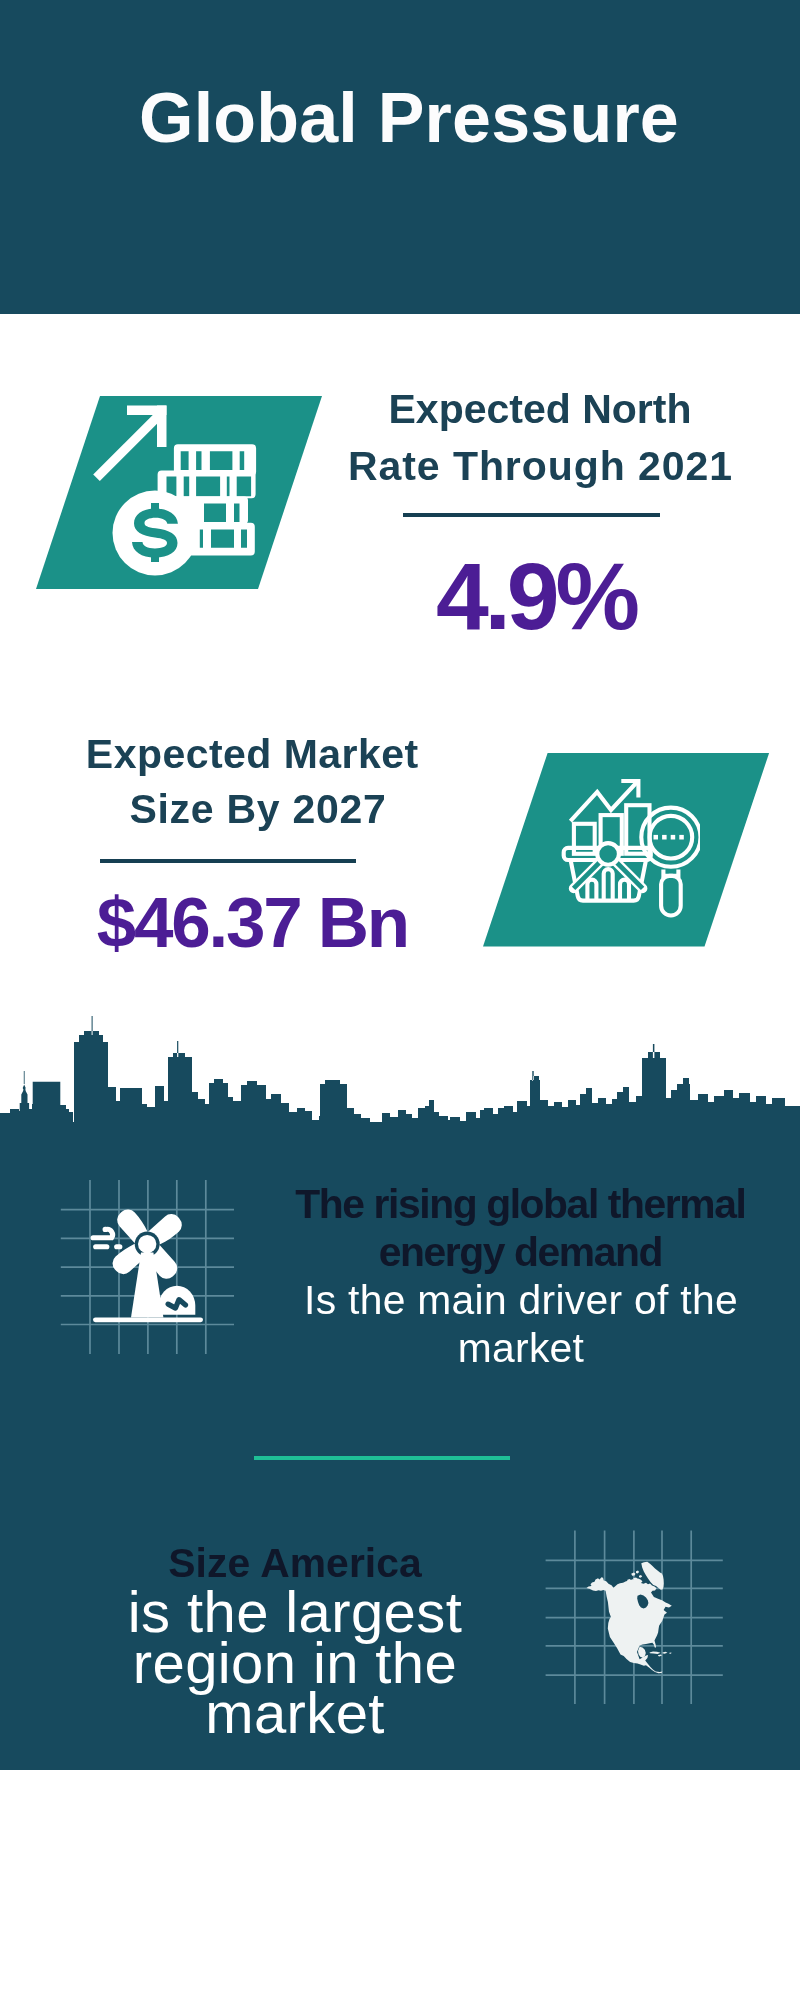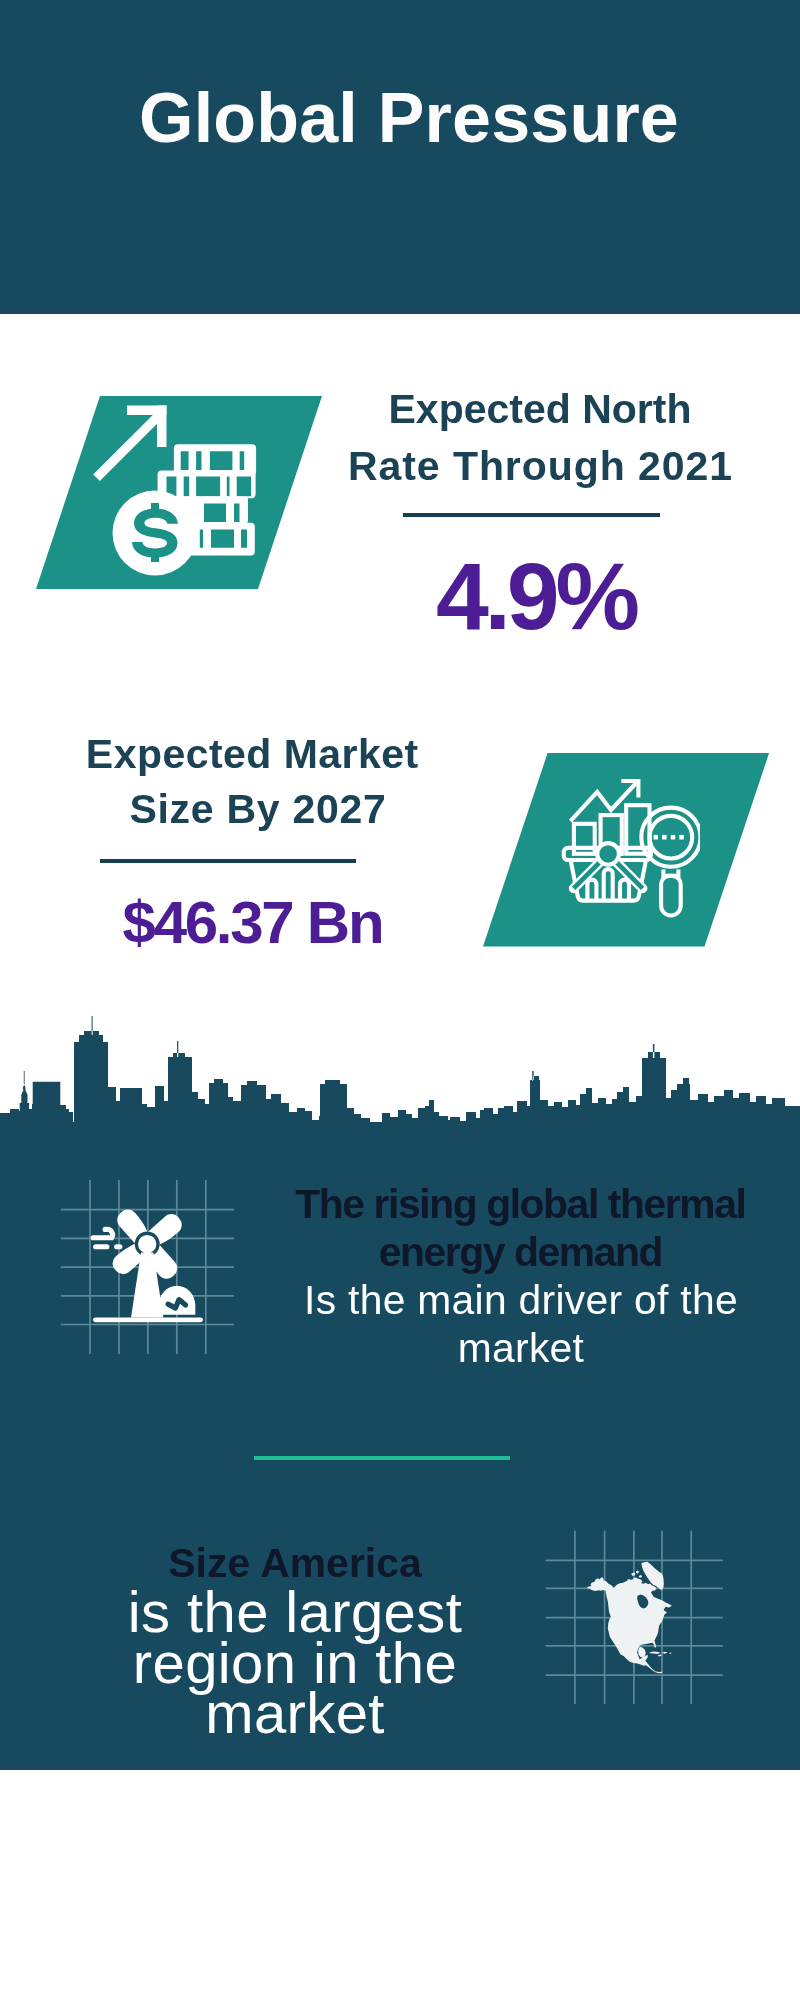--- a/index.html
+++ b/index.html
@@ -119,21 +119,21 @@
       <rect x="119.3" y="69.9" width="4.5" height="4.6"></rect>
     </g>
     <circle cx="48.1" cy="88.9" r="10.8" fill="#1b9188" stroke="#ffffff" stroke-width="4.1"></circle>
   </svg>
 
   <div class="stat-head" style="left:52px;top:726.5px;width:400px;line-height:55px;">
     <span style="letter-spacing:0.46px;margin-left:0.46px;">Expected Market</span><br>
     <span style="letter-spacing:0.73px;margin-left:12px;">Size By 2027</span>
   </div>
   <div class="rule" style="left:99.8px;top:858.8px;width:256.2px;"></div>
-  <div class="stat-val" style="left:54.7px;top:884.5px;width:400px;font-size:60px;line-height:75.4px;letter-spacing:-2.27px;margin-left:-2.27px;">$46.37 Bn</div>
+  <div class="stat-val" style="left:54.7px;top:884.5px;width:400px;font-size:71px;line-height:75.4px;letter-spacing:-2.27px;margin-left:-2.27px;">$46.37 Bn</div>
 
   <div class="dark" style="top:1122px;height:648px;"></div>
   <svg class="sky" style="top:1008px;height:116px;" viewBox="0 0 800 116" preserveAspectRatio="none">
     <path fill="#174a5e" d="M0 116 V105 h12 V116 Z M10 116 V101 h9 V116 Z M17 116 V107 h7 V116 Z M26 116 V101 h7 V116 Z M32 116 V96 h5 V116 Z M32.7 116 V73.7 h27.6 V116 Z M60 116 V97 h6 V116 Z M64 116 V101 h5 V116 Z M68 116 V104 h5 V116 Z M74 116 V34 h34 V116 Z M79 116 V27 h24 V116 Z M84 116 V23 h15 V116 Z M108 116 V79 h8 V116 Z M115 116 V93 h7 V116 Z M120 116 V86 h9 V116 Z M128 116 V96 h6 V116 Z M120 116 V80 h22 V116 Z M140 116 V96 h7 V116 Z M147 116 V99 h8 V116 Z M155 116 V78 h9 V116 Z M163 116 V93 h6 V116 Z M169 116 V87 h5 V116 Z M168 116 V49 h24 V116 Z M173 116 V45 h12 V116 Z M191 116 V84 h7 V116 Z M197 116 V91 h8 V116 Z M203 116 V96 h6 V116 Z M209 116 V75 h19 V116 Z M214 116 V71 h9 V116 Z M227 116 V89 h6 V116 Z M233 116 V93 h8 V116 Z M241 116 V77 h25 V116 Z M247 116 V73 h10 V116 Z M265 116 V91 h6 V116 Z M271 116 V86 h10 V116 Z M281 116 V95 h8 V116 Z M288 116 V104 h10 V116 Z M297 116 V100 h8 V116 Z M305 116 V103 h7 V116 Z M311 116 V112 h9 V116 Z M319 116 V108 h7 V116 Z M320 116 V76 h27 V116 Z M325 116 V72 h15 V116 Z M346 116 V100 h8 V116 Z M354 116 V106 h7 V116 Z M350 116 V114 h32 V116 Z M360 116 V110 h10 V116 Z M382 116 V105 h8 V116 Z M390 116 V109 h10 V116 Z M398 116 V102 h8 V116 Z M404 116 V106 h8 V116 Z M412 116 V110 h7 V116 Z M418 116 V100 h8 V116 Z M425 116 V98 h7 V116 Z M429 116 V92 h5 V116 Z M433 116 V104 h6 V116 Z M439 116 V108 h9 V116 Z M441 116 V112 h11 V116 Z M450 116 V109 h10 V116 Z M460 116 V113 h8 V116 Z M466 116 V104 h10 V116 Z M474 116 V110 h7 V116 Z M480 116 V102 h6 V116 Z M484 116 V100 h9 V116 Z M492 116 V106 h7 V116 Z M498 116 V100 h8 V116 Z M504 116 V98 h9 V116 Z M512 116 V104 h7 V116 Z M517 116 V93 h10 V116 Z M524 116 V98 h6 V116 Z M530 116 V72 h10 V116 Z M533 116 V68 h6 V116 Z M540 116 V92 h8 V116 Z M548 116 V98 h7 V116 Z M554 116 V94 h8 V116 Z M560 116 V99 h10 V116 Z M568 116 V92 h8 V116 Z M575 116 V97 h7 V116 Z M580 116 V86 h11 V116 Z M586 116 V80 h6 V116 Z M590 116 V95 h9 V116 Z M598 116 V90 h8 V116 Z M604 116 V96 h10 V116 Z M612 116 V91 h7 V116 Z M617 116 V84 h9 V116 Z M623 116 V79 h6 V116 Z M628 116 V94 h9 V116 Z M636 116 V88 h7 V116 Z M642 116 V50 h24 V116 Z M648 116 V44 h12 V116 Z M664 116 V90 h8 V116 Z M671 116 V82 h7 V116 Z M677 116 V76 h13 V116 Z M683 116 V70 h6 V116 Z M690 116 V92 h8 V116 Z M698 116 V86 h10 V116 Z M707 116 V94 h8 V116 Z M714 116 V88 h10 V116 Z M724 116 V82 h9 V116 Z M732 116 V90 h7 V116 Z M739 116 V85 h11 V116 Z M749 116 V94 h8 V116 Z M756 116 V88 h10 V116 Z M765 116 V96 h8 V116 Z M772 116 V90 h13 V116 Z M784 116 V98 h16 V116 Z M18.5 116 V103 h1.2 v-8 h1.6 v-8.5 q2.4 -3.2 2.4 -7 l0.7 -2.2 l0.7 2.2 q0 3.8 2.4 7 v8.5 h1.6 v8 h1.2 V116 Z M22.7 80 l1.5 -3.6 l1.5 3.6 l-1.5 3.6 Z M23.8 76 h0.8 v-13 h-0.8 Z M90.9 46 h2.4 v-19 h-0.7 V8 h-1 v19 h-0.7 Z M177.1 50 h1.2 V33 h-1.2 Z M532.3 73 h1.4 V63 h-1.4 Z M652.9 51 h1.5 V36 h-1.5 Z"></path>
   </svg>
 
   <svg style="position:absolute;left:55px;top:1172px;width:190px;height:190px;" viewBox="0 0 190 190">
     <g stroke="#5d8a9b" stroke-width="1.7" fill="none">
       <path d="M35 8 V182"></path>
         <path d="M64 8 V182"></path>

